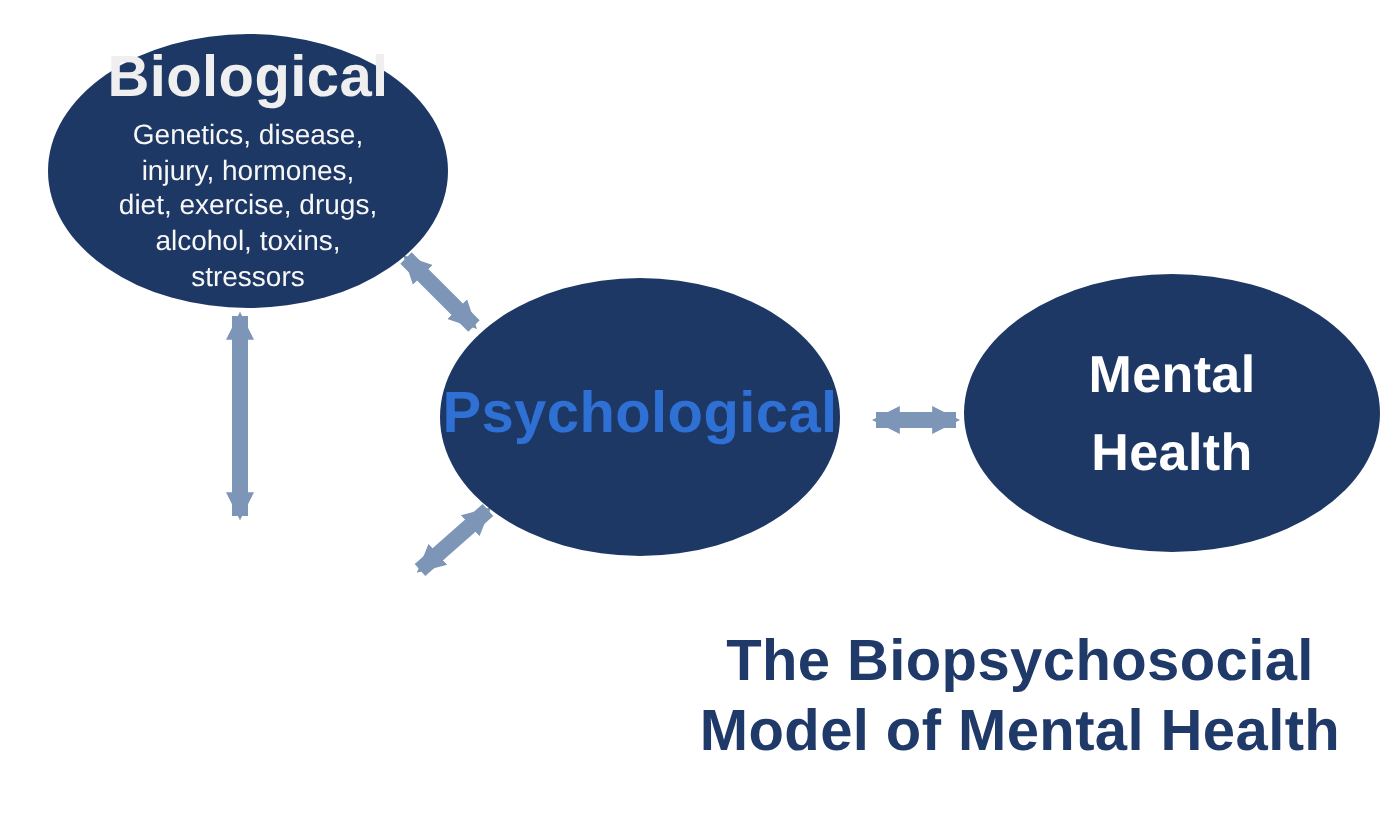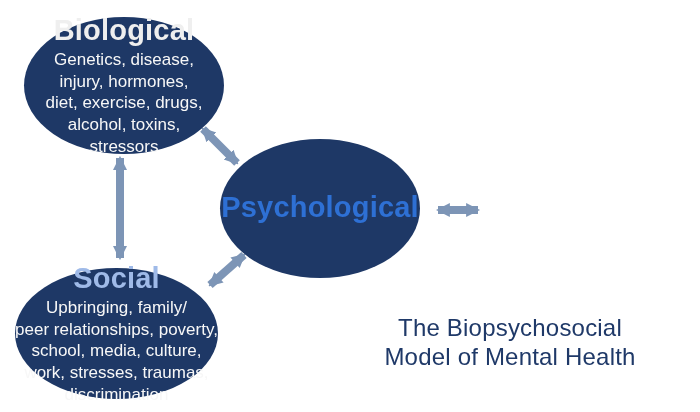--- a/index.html
+++ b/index.html
@@ -56,21 +56,21 @@
     font-size:29px;
     line-height:1.15;
     letter-spacing:0.2px;
     margin-bottom:2px;
   }
   .node-bio .node-title{color:var(--bio-title);}
   .node-psych .node-title{color:var(--psych-title);}
   .node-social .node-title{color:var(--social-title);}
   .node-body{
     color:var(--body-text);
-    font-size:17px;
+    font-size:14px;
     line-height:1.27;
     white-space:pre-line;
   }
   .node-bio{left:24px;top:17px;width:200px;height:137px;}
   .node-psych{left:220px;top:139px;width:200px;height:139px;}
   .node-social{left:15px;top:268px;width:203px;height:131px;}
   .node-mental{left:482px;top:137px;width:208px;height:139px;}
   .mental-title{
     color:var(--mental-title);
     font-weight:bold;
@@ -79,22 +79,22 @@
     white-space:pre-line;
     letter-spacing:0.2px;
   }
   .heading{
     position:absolute;
     left:330px;
     top:314px;
     width:360px;
     text-align:center;
     color:var(--heading);
-    font-weight:normal;
-    font-size:24px;
+    font-weight:bold;
+    font-size:29px;
     line-height:1.2;
     white-space:pre-line;
     letter-spacing:0.2px;
   }
 </style>
 </head>
 <body>
 
 <div class="canvas">
 
@@ -116,26 +116,22 @@
 injury, hormones,
 diet, exercise, drugs,
 alcohol, toxins,
 stressors</div>
   </div>
 
   <div class="node node-psych">
     <div class="node-title">Psychological</div>
   </div>
 
-  <div class="node node-social">
-    <div class="node-title">Social</div>
-    <div class="node-body">Upbringing, family/
-peer relationships, poverty,
-school, media, culture,
-work, stresses, traumas,
-discrimination</div>
+
+  <div class="node node-mental">
+    <div class="mental-title">Mental
+Health</div>
   </div>
-
 
   <div class="heading">The Biopsychosocial
 Model of Mental Health</div>
 
 </div>
 
 </body></html>

